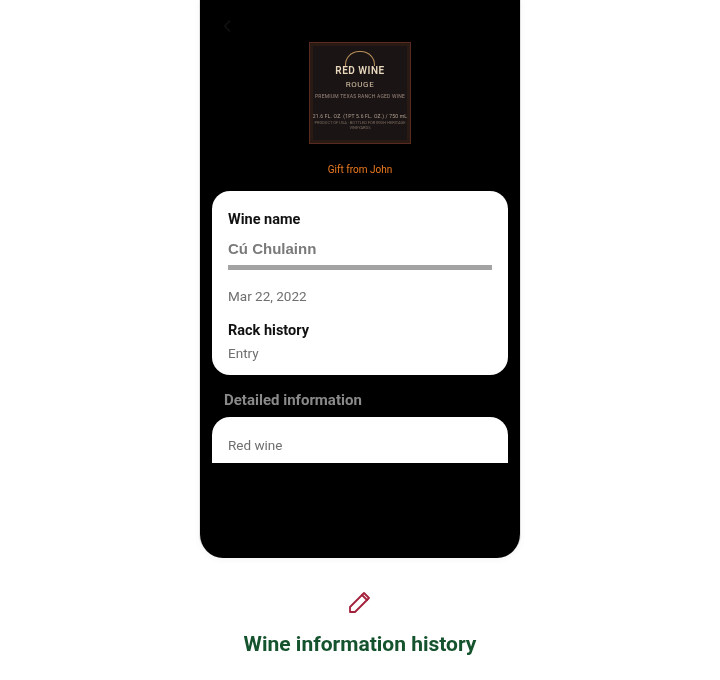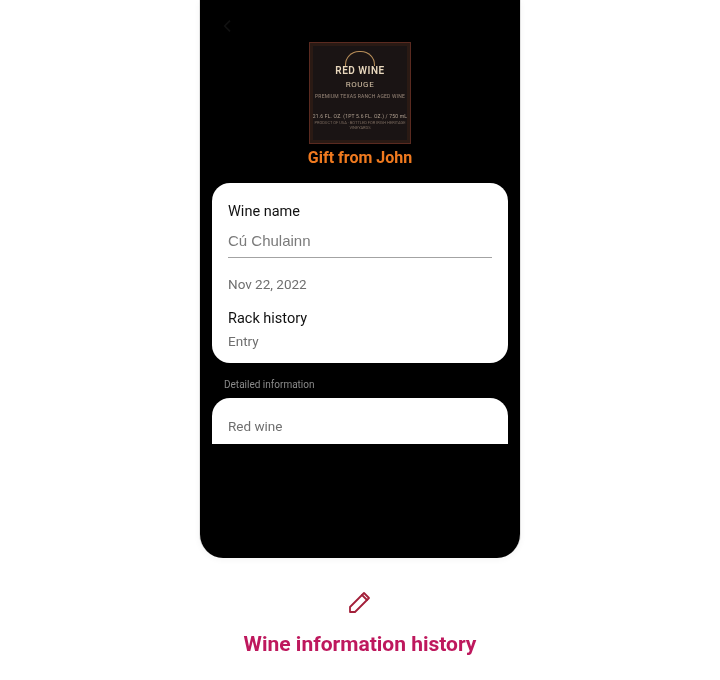--- a/index.html
+++ b/index.html
@@ -101,57 +101,58 @@
     color: #b0a090;
     margin-top: 14px;
     letter-spacing: 0.2px;
   }
   .wine-label-line5 {
     font-size: 4px;
     color: #7a6a5e;
     margin-top: 1px;
   }
   .caption {
-    margin-top: 4px;
-    font-size: 16px;
+    margin-top: 20px;
+    font-size: 10px;
     color: #f07a1f;
-    font-weight: 700;
+    font-weight: 400;
   }
 
   .card {
     background: #ffffff;
     border-radius: 18px;
     margin: 0 12px 12px 12px;
     padding: 14px 16px 8px 16px;
   }
   .field { padding: 6px 0 12px 0; }
   .field-label {
     font-size: 14.5px;
     color: #111;
-    font-weight: 400;
+    font-weight: 700;
     margin-bottom: 6px;
   }
   .field-value {
     font-size: 13.5px;
     color: #6f6f6f;
   }
   .name-input {
     width: 100%;
     border: none;
-    border-bottom: 1px solid #a3a3a3;
+    border-bottom: 5px solid #a3a3a3;
     font-size: 15px;
     color: #7a7a7a;
     padding: 6px 0 8px 0;
     outline: none;
     background: transparent;
+    font-weight: bold;
   }
   .section-header {
-    font-size: 10px;
+    font-size: 15px;
     color: #8a8a8a;
-    font-weight: 400;
+    font-weight: 700;
     padding: 4px 24px 8px 24px;
   }
   .card.bottom {
     border-radius: 18px 18px 0 0;
     padding-bottom: 4px;
   }
 
   .footer {
     display: flex;
     flex-direction: column;
@@ -159,21 +160,21 @@
     margin-top: 28px;
   }
   .pencil {
     width: 32px; height: 32px;
   }
   .pencil svg { width: 32px; height: 32px; stroke: #a3203a; fill:none; stroke-width:1.8; stroke-linecap:round; stroke-linejoin:round;}
   .footer-title {
     margin-top: 14px;
     font-size: 21px;
     font-weight: 700;
-    color: #be185d;
+    color: #14532d;
   }
 </style>
 </head>
 <body>
 
 <div class="page">
   <div class="phone-frame">
     <div class="phone-inner">
 
       <div class="nav-bar">
@@ -194,21 +195,21 @@
         </div>
         <div class="caption">Gift from John</div>
       </div>
 
       <div class="card">
         <div class="field">
           <div class="field-label">Wine name</div>
           <input class="name-input" type="text" value="Cú Chulainn" style="">
         </div>
         <div class="field">
-          <div class="field-value">Nov 22, 2022</div>
+          <div class="field-value">Mar 22, 2022</div>
         </div>
         <div class="field" style="padding-bottom:6px">
           <div class="field-label">Rack history</div>
           <div class="field-value">Entry</div>
         </div>
       </div>
 
       <div class="section-header">Detailed information</div>
 
       <div class="card bottom">

